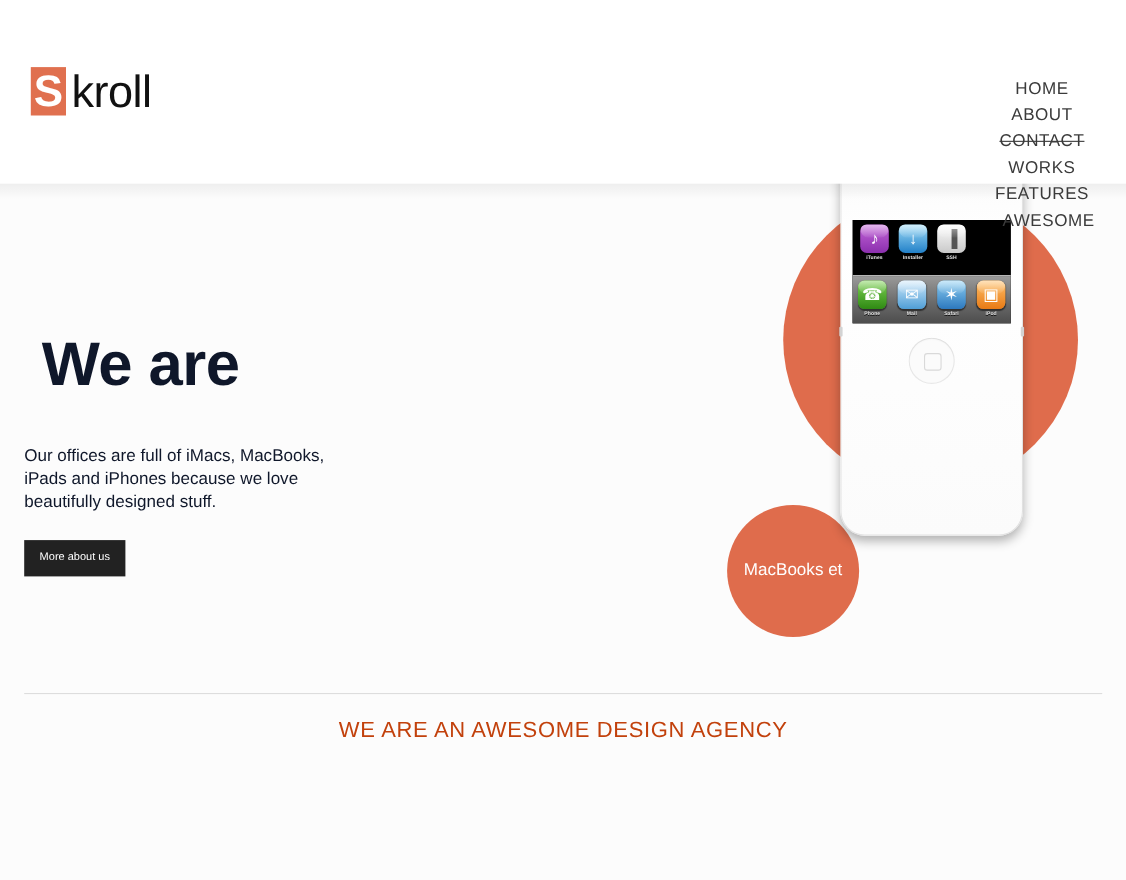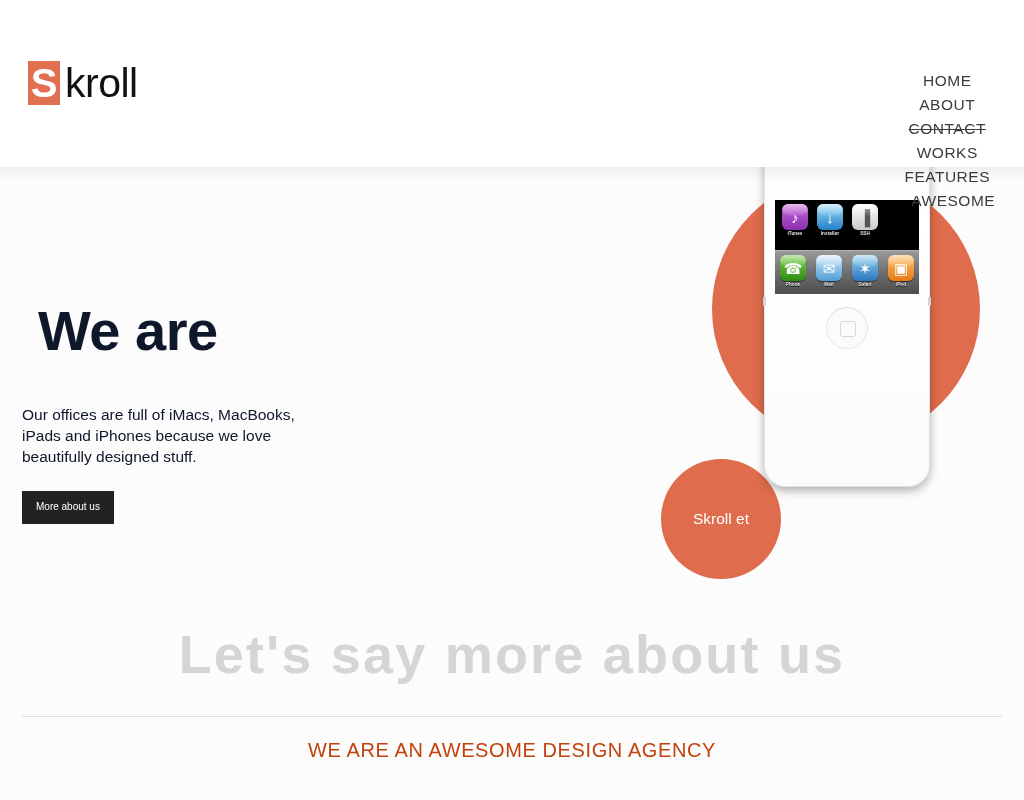--- a/index.html
+++ b/index.html
@@ -293,21 +293,21 @@
       <h1 class="hero-title">
         <span>We are</span><br>
       </h1>
       <p class="hero-text">Our offices are full of iMacs, MacBooks, iPads and iPhones because we love beautifully designed stuff.</p>
       <button class="hero-btn">More about us</button>
     </div>
 
     <div class="circle-big"></div>
 
     <div class="circle-small">
-      <span class="circle-small-label">Skroll et</span>
+      <span class="circle-small-label">MacBooks et</span>
     </div>
 
     <div class="phone">
       <div class="phone-body">
         <span class="side-notch l"></span>
         <span class="side-notch r"></span>
         <div class="phone-speaker"></div>
 
         <div class="phone-screen">
 
@@ -370,18 +370,17 @@
 
         </div>
 
         <div class="home-btn"></div>
       </div>
     </div>
 
   </section>
 
   <section class="about-section">
-    <h2 class="about-title">Let's say more about us</h2>
     <div class="about-divider"></div>
     <p class="about-subtitle">WE ARE AN AWESOME DESIGN AGENCY</p>
   </section>
 
 </div>
 
 </body></html>

